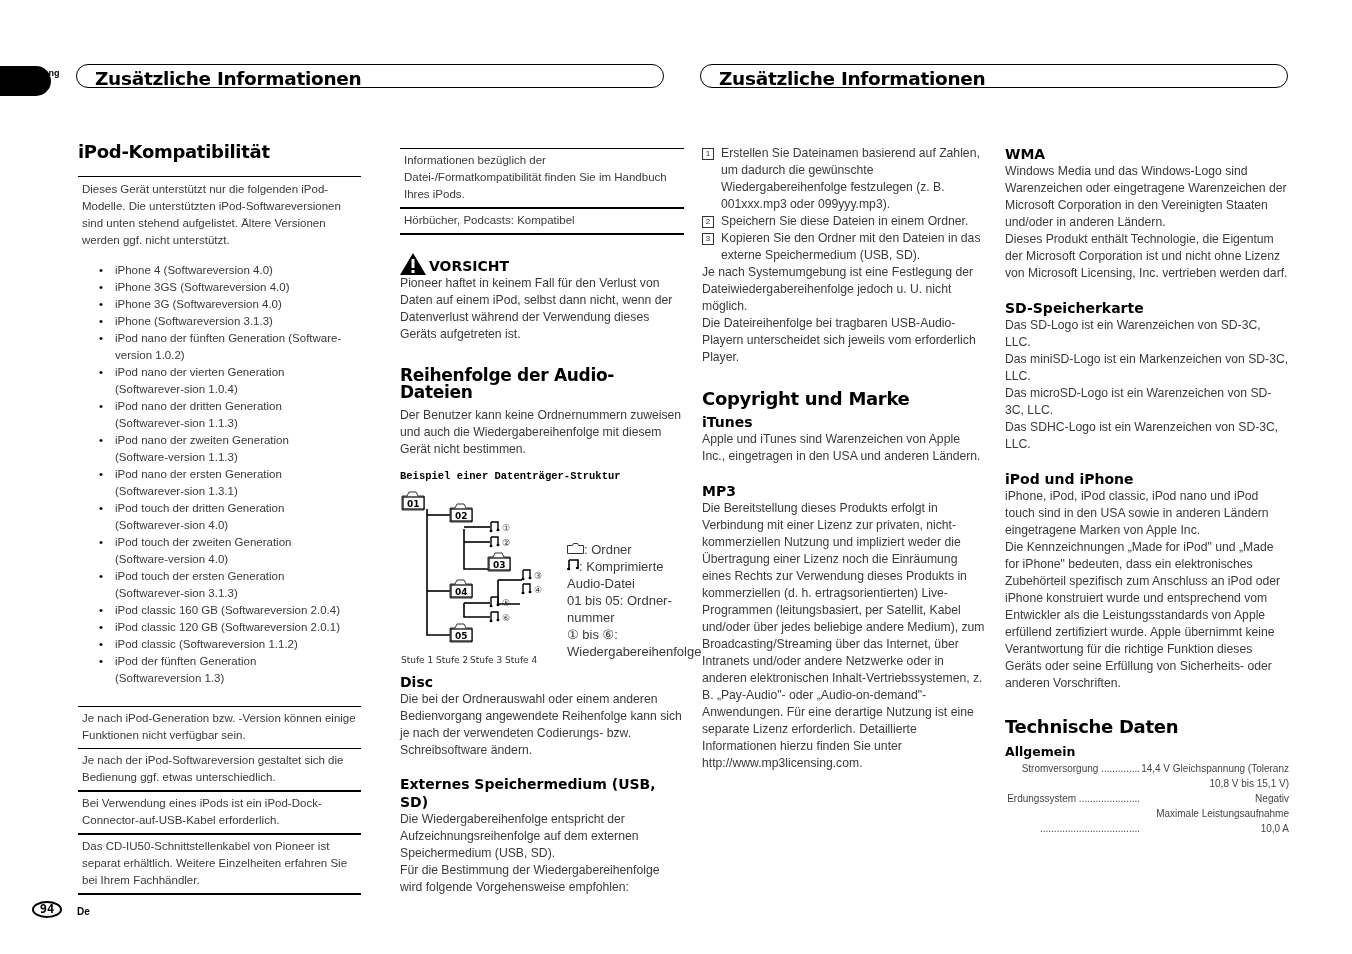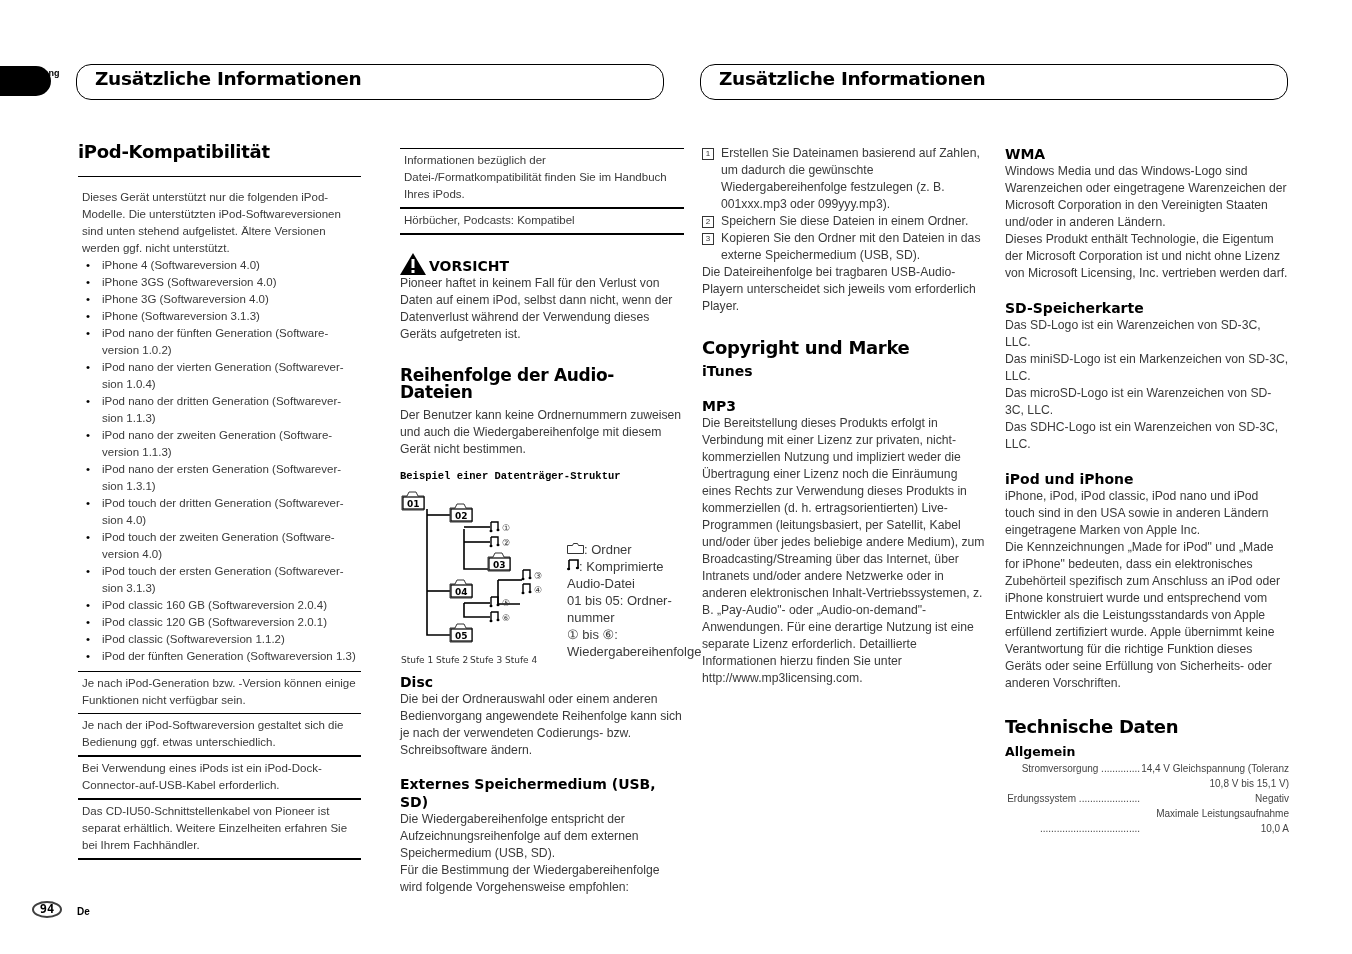--- a/index.html
+++ b/index.html
@@ -1,59 +1,59 @@
 <!DOCTYPE html>
 <html><head>
   <meta charset="utf-8">
   <style>
     html, body { margin: 0; padding: 0; background: #ffffff; }
     body { width: 1352px; height: 954px; position: relative; overflow: hidden; font-family: "Liberation Sans", sans-serif; color: #333333; }
     .abs { position: absolute; }
     .anhang { left: 26px; top: 68px; font-size: 9px; font-weight: bold; color: #000; }
     .tab-black { left: 0; top: 66px; width: 51px; height: 30px; background: #000; border-radius: 0 16px 16px 0; }
-    .hdr { top: 64px; height: 36px; border: 1.5px solid #000; border-radius: 15px / 15px; box-sizing: border-box; }
+    .hdr { top: 64px; height: 24px; border: 1.5px solid #000; border-radius: 15px / 15px; box-sizing: border-box; }
     .hdr span { position: absolute; left: 18px; top: 3px; font-size: 18.5px; font-weight: bold; color: #000; font-family: "DejaVu Sans", sans-serif; letter-spacing: -0.3px; }
     .col { position: absolute; font-size: 12.2px; line-height: 17px; color: #3a3a3a; }
     .h1 { font-family: "DejaVu Sans", sans-serif; font-weight: bold; font-size: 18px; color: #000; letter-spacing: -0.3px; }
     .h2 { font-family: "DejaVu Sans", sans-serif; font-weight: bold; font-size: 14px; color: #000; line-height: 18px; }
     .note { border-bottom: 2px solid #000; padding: 3px 4px 4px 4px; font-size: 11.5px; line-height: 17px; color: #3a3a3a; }
     .note-top { border-top: 1.5px solid #000; }
     .note.thin { border-bottom-width: 1.5px; }
-    ul.bul { list-style: none; margin: 0; padding: 0; }
+    ul.bul { list-style: none; margin: 13px; padding: 0; }
     ul.bul li { position: relative; padding-left: 20px; font-size: 11.5px; line-height: 17px; }
     ul.bul li::before { content: "•"; position: absolute; left: 4px; top: 0; color: #000; }
     .p { margin: 0; }
     .numlist { margin: 0; padding: 0; list-style: none; }
     .numlist li { position: relative; padding-left: 19px; }
     .numbox { position: absolute; left: 0; top: 3px; width: 10px; height: 10px; border: 1px solid #333; font-size: 8px; line-height: 10px; text-align: center; color: #333; }
     .spec { font-size: 10px; line-height: 15px; color: #444; text-align: right; }
     .spec-row { display: flex; }
     .spec-l { width: 135px; white-space: nowrap; overflow: hidden; }
     .spec-v { flex: 1; }
-    .pagenum { left: 32px; top: 901px; width: 30px; height: 17px; border: 2px solid #404040; border-radius: 50%; box-sizing: border-box; font-size: 12px; font-weight: bold; text-align: center; line-height: 13px; color: #000; font-family: "DejaVu Sans Mono", monospace; }
+    .pagenum { left: 32px; top: 901px; width: 30px; height: 17px; border: 2px solid #000000; border-radius: 50%; box-sizing: border-box; font-size: 12px; font-weight: bold; text-align: center; line-height: 13px; color: #000; font-family: "DejaVu Sans Mono", monospace; }
     .de { left: 77px; top: 906px; font-size: 10px; font-weight: bold; color: #000; }
     .tree-label { font-family: "DejaVu Sans", sans-serif; font-size: 9px; fill: #333; }
     .folder-num { font-family: "DejaVu Sans", sans-serif; font-size: 9px; font-weight: bold; fill: #000; }
   </style>
 </head>
 <body>
 
 <div class="abs anhang">Anhang</div>
 <div class="abs tab-black"></div>
 <div class="abs hdr" style="left:76px; width:588px;">
   <span>Zusätzliche Informationen</span>
 </div>
 <div class="abs hdr" style="left:700px; width:588px;">
   <span>Zusätzliche Informationen</span>
 </div>
 
 <div class="col" style="left:78px; top:143px; width:283px;">
   <div class="h1">iPod-Kompatibilität</div>
   <div style="height:16px;"></div>
-  <div class="note-top" style="padding:12px 4px 6px 4px; border-bottom:1.5px solid #000; font-size:11.5px; line-height:17px;">
+  <div class="note-top" style="padding:4px 4px 6px 4px; border-bottom:1.5px solid #000; font-size:11.5px; line-height:17px;">
     <p class="p">Dieses Gerät unterstützt nur die folgenden iPod-Modelle. Die unterstützten iPod-Softwareversionen sind unten stehend aufgelistet. Ältere Versionen werden ggf. nicht unterstützt.</p>
     <ul class="bul" id="model-list">
         <li>iPhone 4 (Softwareversion 4.0)</li>
         <li>iPhone 3GS (Softwareversion 4.0)</li>
         <li>iPhone 3G (Softwareversion 4.0)</li>
         <li>iPhone (Softwareversion 3.1.3)</li>
         <li>iPod nano der fünften Generation (Software-version 1.0.2)</li>
         <li>iPod nano der vierten Generation (Softwarever-sion 1.0.4)</li>
         <li>iPod nano der dritten Generation (Softwarever-sion 1.1.3)</li>
         <li>iPod nano der zweiten Generation (Software-version 1.1.3)</li>
@@ -178,25 +178,27 @@
   <p class="p">Die Wiedergabereihenfolge entspricht der Aufzeichnungsreihenfolge auf dem externen Speichermedium (USB, SD).</p>
   <p class="p">Für die Bestimmung der Wiedergabereihenfolge wird folgende Vorgehensweise empfohlen:</p>
 </div>
 
 <div class="col" style="left:702px; top:145px; width:283px;">
   <ul class="numlist" id="steps-list">
       <li><span class="numbox">1</span><span>Erstellen Sie Dateinamen basierend auf Zahlen, um dadurch die gewünschte Wiedergabereihenfolge festzulegen (z. B. 001xxx.mp3 oder 099yyy.mp3).</span></li>
       <li><span class="numbox">2</span><span>Speichern Sie diese Dateien in einem Ordner.</span></li>
       <li><span class="numbox">3</span><span>Kopieren Sie den Ordner mit den Dateien in das externe Speichermedium (USB, SD).</span></li>
     </ul>
+  <p class="p">Je nach Systemumgebung ist eine Festlegung der Dateiwiedergabereihenfolge jedoch u. U. nicht möglich.</p>
   <p class="p">Die Dateireihenfolge bei tragbaren USB-Audio-Playern unterscheidet sich jeweils vom erforderlich Player.</p>
   <div style="height:24px;"></div>
   <div class="h1">Copyright und Marke</div>
   <div style="height:6px;"></div>
   <div class="h2">iTunes</div>
+  <p class="p">Apple und iTunes sind Warenzeichen von Apple Inc., eingetragen in den USA und anderen Ländern.</p>
   <div style="height:17px;"></div>
   <div class="h2">MP3</div>
   <p class="p">Die Bereitstellung dieses Produkts erfolgt in Verbindung mit einer Lizenz zur privaten, nicht-kommerziellen Nutzung und impliziert weder die Übertragung einer Lizenz noch die Einräumung eines Rechts zur Verwendung dieses Produkts in kommerziellen (d. h. ertragsorientierten) Live-Programmen (leitungsbasiert, per Satellit, Kabel und/oder über jedes beliebige andere Medium), zum Broadcasting/Streaming über das Internet, über Intranets und/oder andere Netzwerke oder in anderen elektronischen Inhalt-Vertriebssystemen, z. B. „Pay-Audio"- oder „Audio-on-demand"-Anwendungen. Für eine derartige Nutzung ist eine separate Lizenz erforderlich. Detaillierte Informationen hierzu finden Sie unter</p>
   <p class="p">http://www.mp3licensing.com.</p>
 </div>
 
 <div class="col" style="left:1005px; top:145px; width:284px;">
   <div class="h2">WMA</div>
   <p class="p">Windows Media und das Windows-Logo sind Warenzeichen oder eingetragene Warenzeichen der Microsoft Corporation in den Vereinigten Staaten und/oder in anderen Ländern.</p>
   <p class="p">Dieses Produkt enthält Technologie, die Eigentum der Microsoft Corporation ist und nicht ohne Lizenz von Microsoft Licensing, Inc. vertrieben werden darf.</p>

